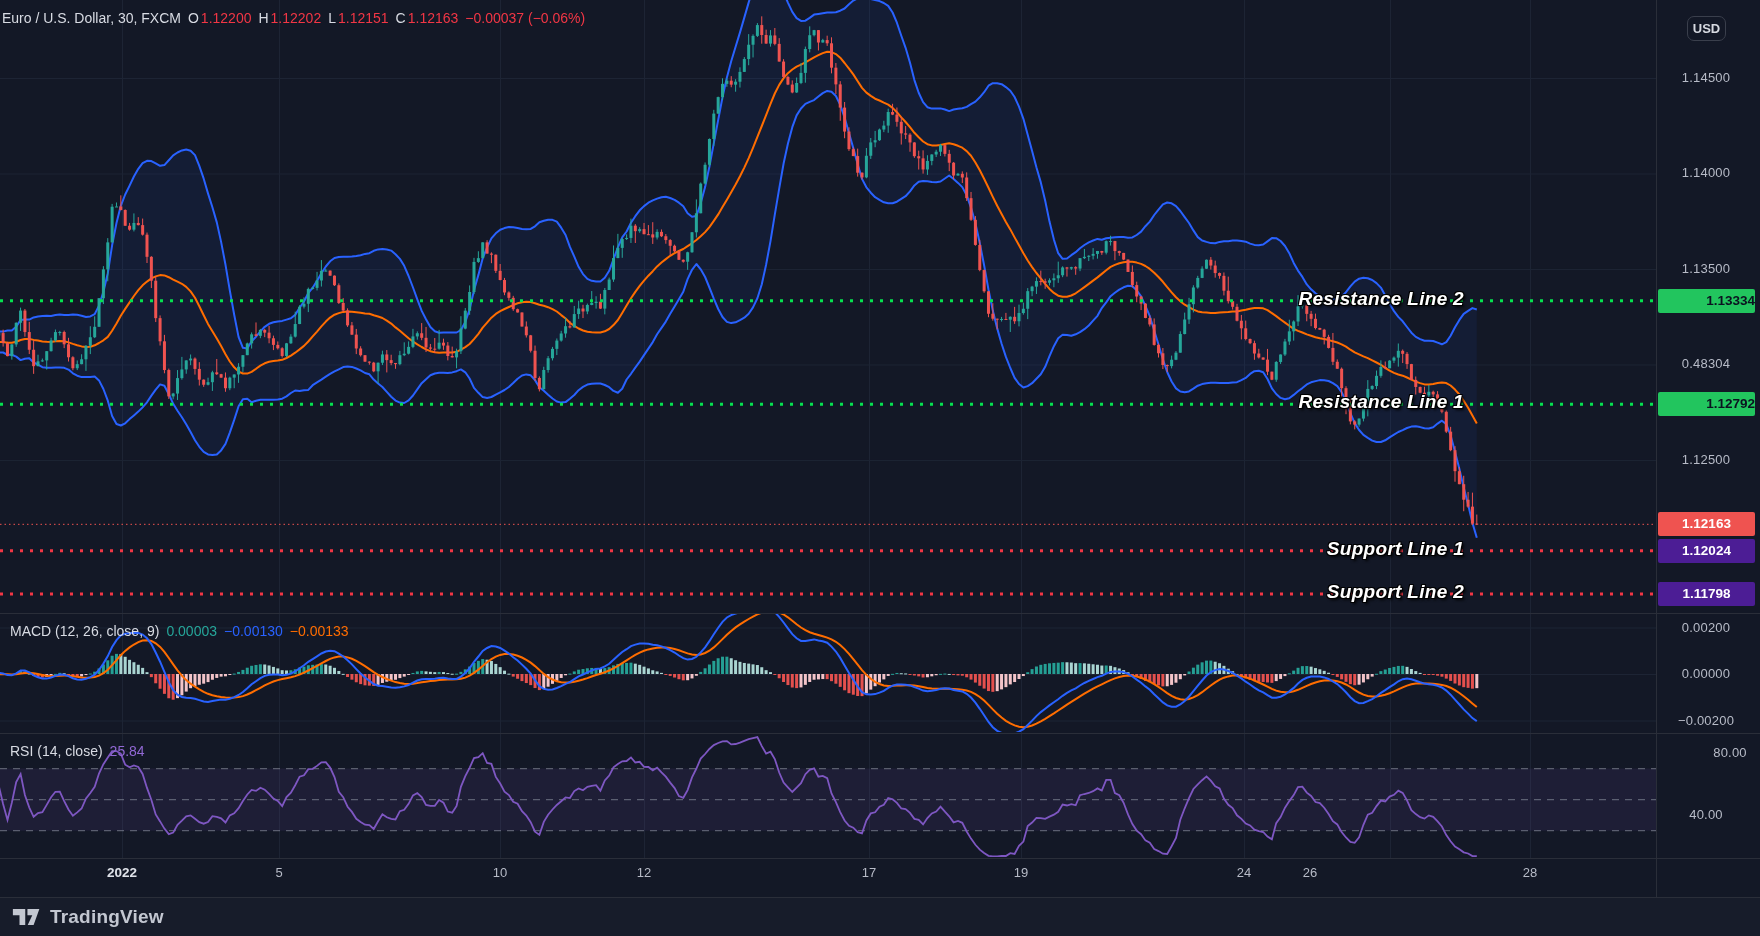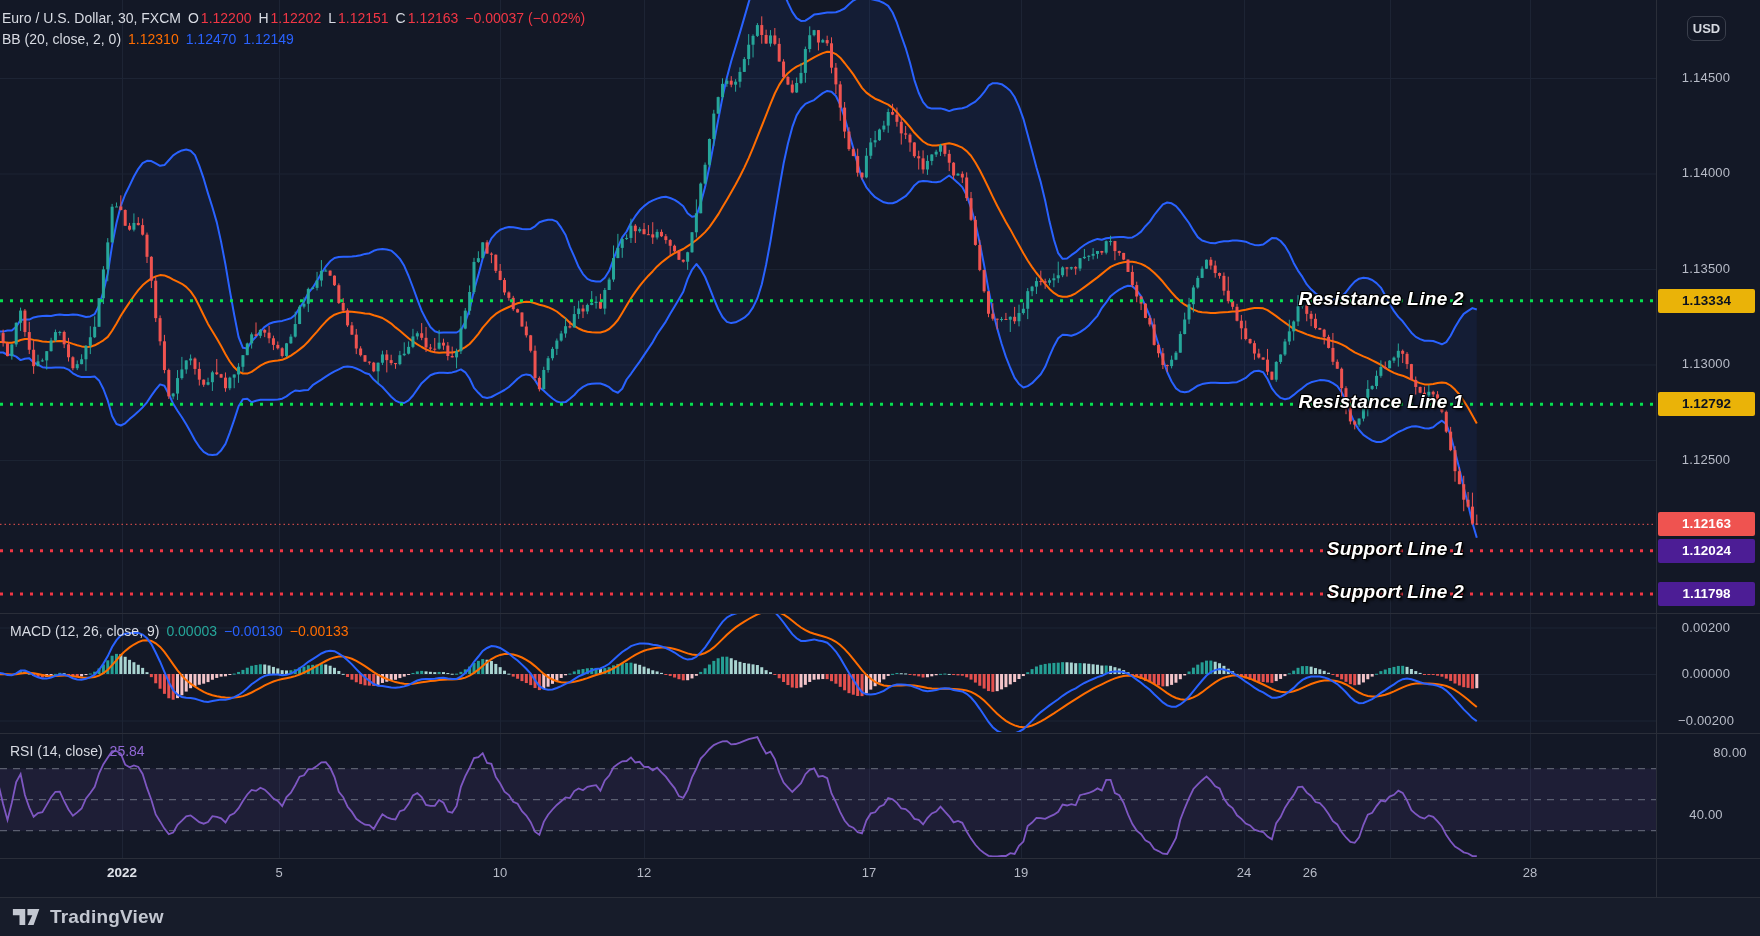--- a/index.html
+++ b/index.html
@@ -9,21 +9,21 @@
   .legend{position:absolute;z-index:6;white-space:nowrap;}
   .lrow{display:flex;align-items:center;height:21px;font-size:14px;color:#d8dbe3;}
   .lrow span{margin-right:7px;}
   .lrow .tight{margin-right:2px;}
   .v-red{color:#f23645;} .v-blue{color:#2962ff;} .v-orange{color:#ff6d00;}
   .v-teal{color:#26a69a;} .v-purple{color:#9168d4;}
   .axis-tick{position:absolute;left:1658px;width:96px;text-align:center;font-size:13px;
              color:#b7bbc7;z-index:4;letter-spacing:.2px;}
   .badge{position:absolute;left:1658px;width:97px;height:24px;line-height:24px;text-align:center;
          font-size:13.5px;font-weight:700;border-radius:2px;z-index:5;}
-  .badge.green{background:#eab308;color:#0b1220;}
+  .badge.green{background:#22c55e;color:#0b1220;text-align:right;}
   .badge.red{background:#4c1d95;color:#fff;}
   .badge.lastp{background:#ef5350;color:#fff;}
   .line-label{position:absolute;right:296px;z-index:5;font-style:italic;font-weight:800;
       font-size:19px;color:#ffffff;letter-spacing:.3px;
       text-shadow:1px 1px 0 #000,-1px 1px 0 #000,1px -1px 0 #000,-1px -1px 0 #000,2px 2px 3px #000;}
   .currency-btn{position:absolute;left:1687px;top:16px;width:39px;height:25px;z-index:6;
       background:transparent;border:1px solid #3a3f4c;border-radius:7px;color:#d6d9e0;
       font-family:"Liberation Sans",sans-serif;font-size:13px;font-weight:700;padding:0;cursor:pointer;}
   .time-tick{position:absolute;top:865px;transform:translateX(-50%);font-size:13px;color:#b7bbc7;z-index:4;}
   .time-tick.major{font-weight:700;color:#dfe2e9;font-size:13.5px;}
@@ -1119,27 +1119,21 @@
     <div class="lrow">
       <span>Euro / U.S. Dollar, 30, FXCM</span>
       <span class="tight">O</span>
       <span class="v-red">1.12200</span>
       <span class="tight">H</span>
       <span class="v-red">1.12202</span>
       <span class="tight">L</span>
       <span class="v-red">1.12151</span>
       <span class="tight">C</span>
       <span class="v-red">1.12163</span>
-      <span class="v-red">−0.00037 (−0.02%)</span>
-    </div>
-    <div class="lrow">
-      <span>BB (20, close, 2, 0)</span>
-      <span class="v-orange">1.12310</span>
-      <span class="v-blue">1.12470</span>
-      <span class="v-blue">1.12149</span>
+      <span class="v-red">−0.00037 (−0.06%)</span>
     </div>
   </div>
 
   <div class="legend" style="left:10px;top:620px;">
     <div class="lrow">
       <span>MACD (12, 26, close, 9)</span>
       <span class="v-teal">0.00003</span>
       <span class="v-blue">−0.00130</span>
       <span class="v-orange">−0.00133</span>
     </div>
@@ -1150,21 +1144,21 @@
       <span>RSI (14, close)</span>
       <span class="v-purple">25.84</span>
     </div>
   </div>
 
   <button class="currency-btn">USD</button>
 
   <div class="axis-tick" style="top:70px;">1.14500</div>
   <div class="axis-tick" style="top:165px;">1.14000</div>
   <div class="axis-tick" style="top:261px;">1.13500</div>
-  <div class="axis-tick" style="top:356px;">1.13000</div>
+  <div class="axis-tick" style="top:356px;">0.48304</div>
   <div class="axis-tick" style="top:452px;">1.12500</div>
 
   <div class="axis-tick" style="top:620px;">0.00200</div>
   <div class="axis-tick" style="top:666px;">0.00000</div>
   <div class="axis-tick" style="top:713px;">−0.00200</div>
 
   <div class="axis-tick" style="top:745px;margin-left:24px;">80.00</div>
   <div class="axis-tick" style="top:807px;">40.00</div>
 
   <div class="badge green" style="top:289px;">1.13334</div>

